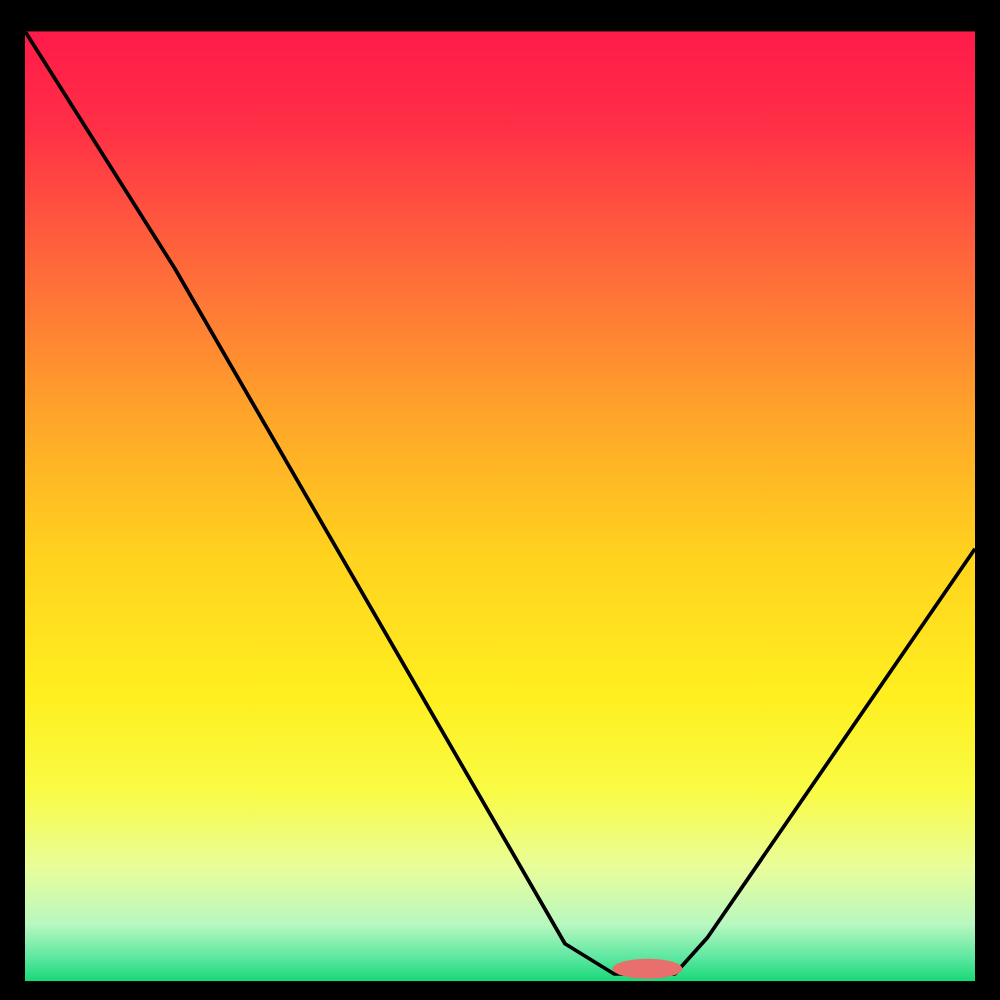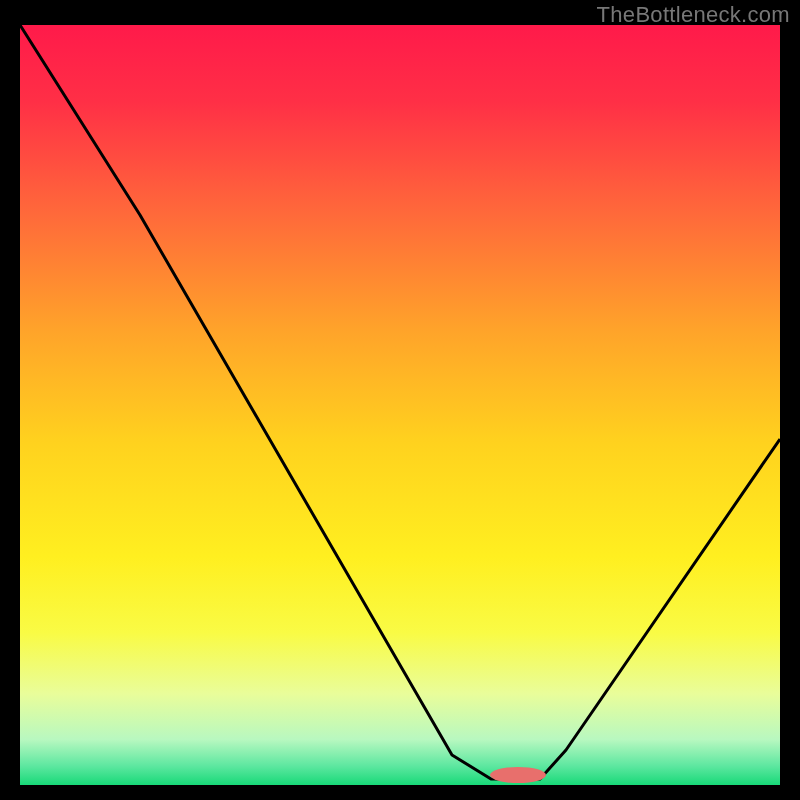--- a/index.html
+++ b/index.html
@@ -44,21 +44,20 @@
   .marker {
     fill: #e86f6c;
     stroke: none;
   }
 </style>
 </head>
 <body>
 
 <div class="wrap">
 
-  <div class="watermark">TheBottleneck.com</div>
 
   <svg class="plot" viewBox="0 0 760 760" preserveAspectRatio="none">
     <defs>
       <linearGradient id="bg-grad" x1="0" y1="0" x2="0" y2="1">
       <stop offset="0%" stop-color="#ff1a4a"></stop>
           <stop offset="10%" stop-color="#ff2f46"></stop>
           <stop offset="25%" stop-color="#ff6a3a"></stop>
           <stop offset="40%" stop-color="#ffa32a"></stop>
           <stop offset="55.00000000000001%" stop-color="#ffd21e"></stop>
           <stop offset="70%" stop-color="#ffef20"></stop>

